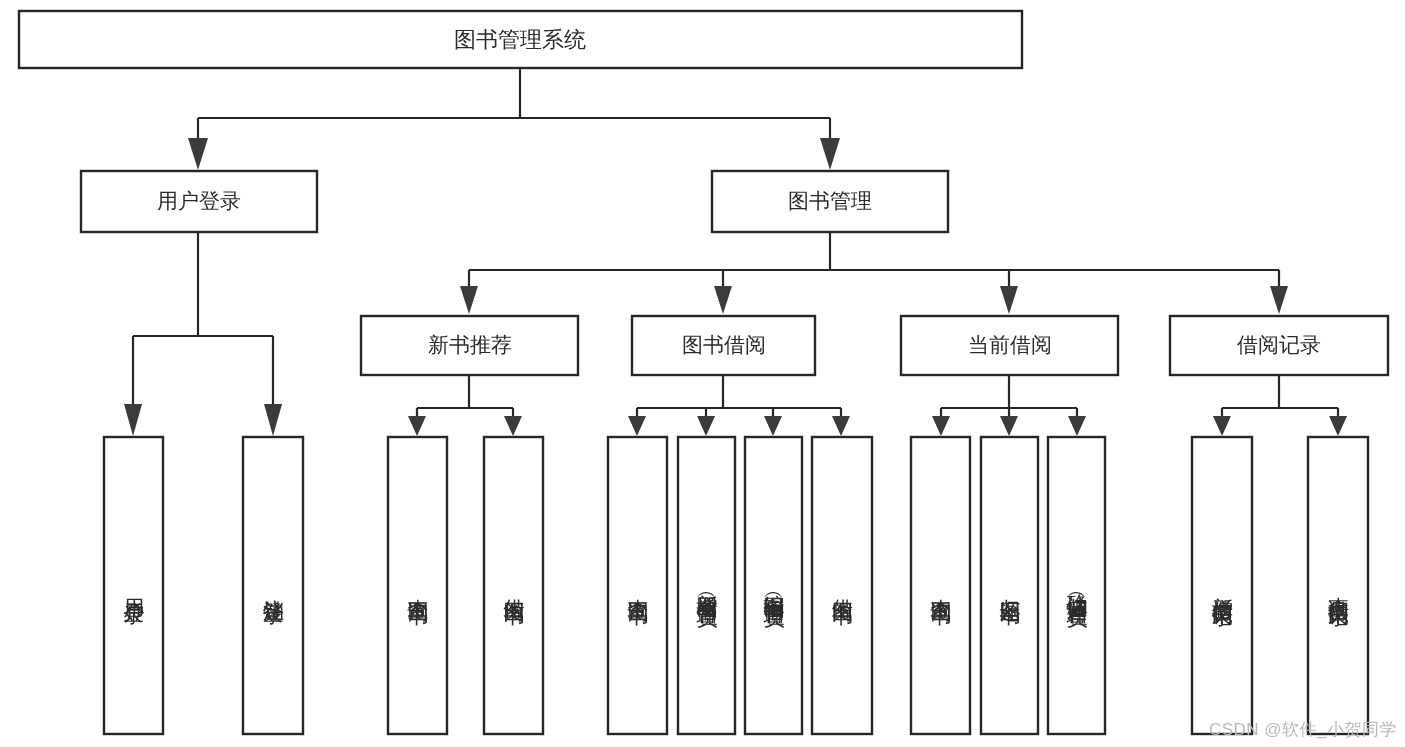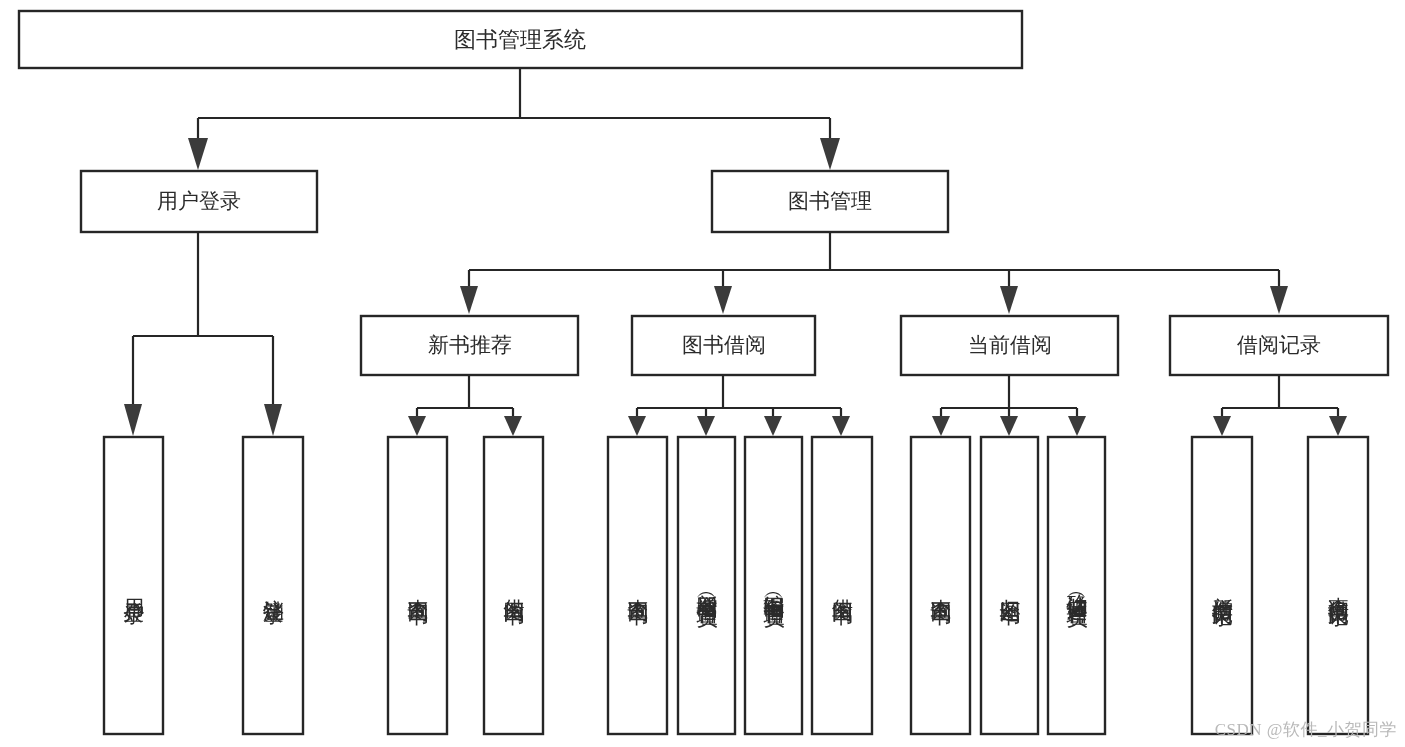--- a/index.html
+++ b/index.html
@@ -66,21 +66,21 @@
     font-size: 21px;
     line-height: 1.18;
     letter-spacing: 2px;
     color: #2b2b2b;
     white-space: nowrap;
   }
   .watermark {
     position: absolute;
     right: 8px;
     bottom: 6px;
-    font-family: Liberation Serif, serif;
+    font-family: Liberation Sans, sans-serif;
     font-size: 17px;
     color: #b9b9b9;
     letter-spacing: 0.5px;
     white-space: nowrap;
   }
 </style>
 </head>
 <body>
 
 <div id="diagram-root">

